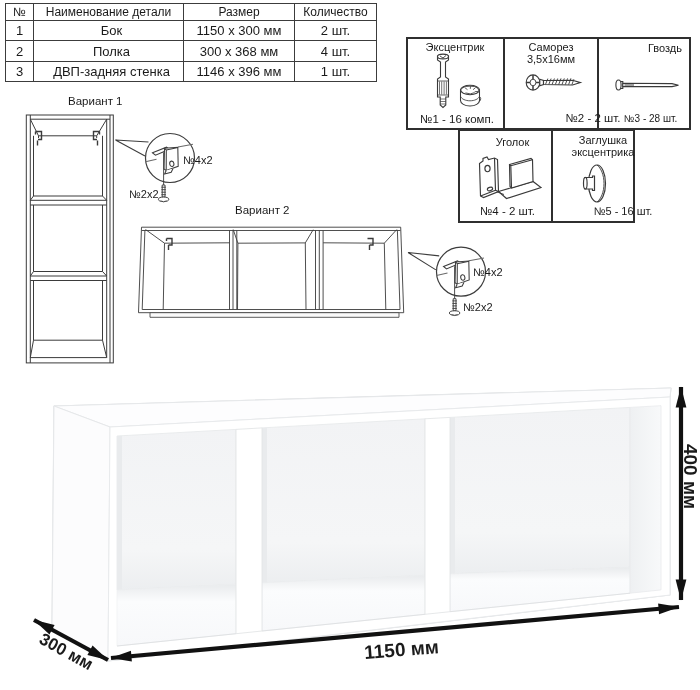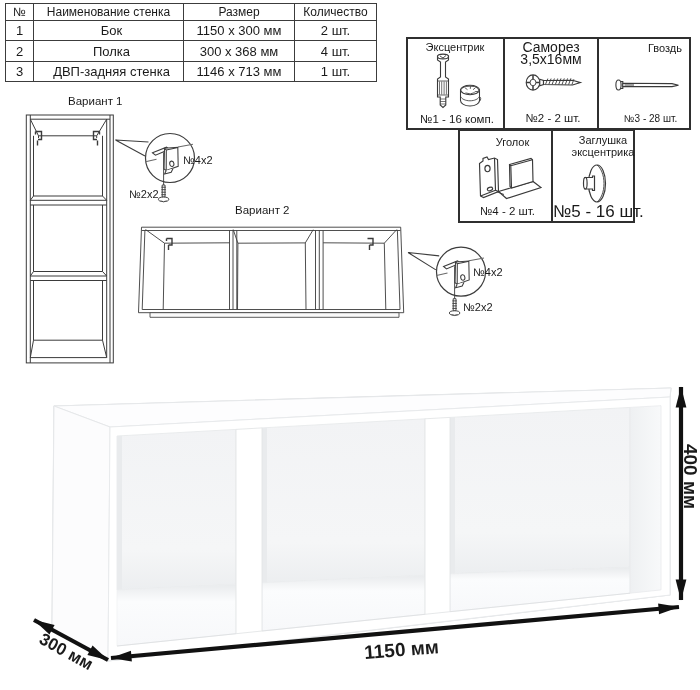--- a/index.html
+++ b/index.html
@@ -24,71 +24,71 @@
   <table class="parts">
     <colgroup>
         <col style="width:28px">
         <col style="width:150px">
         <col style="width:111px">
         <col style="width:82px">
       </colgroup>
     <tbody>
         <tr style="height:17px">
           <th>№</th>
-          <th>Наименование стенка</th>
+          <th>Наименование детали</th>
           <th>Размер</th>
           <th>Количество</th>
         </tr>
     <tr style="height:20.4px">
           <td>1</td>
           <td class="nm">Бок</td>
           <td>1150 x 300 мм</td>
           <td>2 шт.</td>
         </tr>
     <tr style="height:20.4px">
           <td>2</td>
           <td class="nm">Полка</td>
           <td>300 x 368 мм</td>
           <td>4 шт.</td>
         </tr>
     <tr style="height:20.4px">
           <td>3</td>
           <td class="nm">ДВП-задняя стенка</td>
-          <td>1146 x 713 мм</td>
+          <td>1146 x 396 мм</td>
           <td>1 шт.</td>
         </tr>
   </tbody>
     </table>
 
   <div class="hwbox" style="left:406px;top:37px;width:285px;height:93px;"></div>
   <div class="hwdiv" style="left:503px;top:37px;width:2px;height:93px;"></div>
   <div class="hwdiv" style="left:597px;top:37px;width:2px;height:93px;"></div>
 
   <div class="hwbox" style="left:458px;top:129px;width:177px;height:94px;"></div>
   <div class="hwdiv" style="left:551px;top:129px;width:2px;height:94px;"></div>
 
   <div class="lbl c" style="left:408px;top:42px;width:94px;font-size:11px;">Эксцентрик</div>
 
   <div class="lbl c" style="left:408px;top:114px;width:98px;font-size:11.5px;">№1 - 16 комп.</div>
 
-  <div class="lbl c" style="left:504px;top:42px;width:94px;font-size:14px;">Саморез<br>3,5х16мм</div>
-
-  <div class="lbl c" style="left:506px;top:113px;width:94px;font-size:11.5px;">№2 - 2 шт.</div>
+  <div class="lbl c" style="left:504px;top:42px;width:94px;font-size:11px;">Саморез<br>3,5х16мм</div>
+
+  <div class="lbl c" style="left:506px;top:113px;width:94px;font-size:11.5px;padding-left:40px;">№2 - 2 шт.</div>
 
   <div class="lbl c" style="left:626px;top:43px;width:78px;font-size:11px;">Гвоздь</div>
 
   <div class="lbl c" style="left:604px;top:113px;width:93px;font-size:10px;">№3 - 28 шт.</div>
 
   <div class="lbl c" style="left:459px;top:137px;width:107px;font-size:11px;">Уголок</div>
 
   <div class="lbl c" style="left:461px;top:206px;width:93px;font-size:11.5px;">№4 - 2 шт.</div>
 
   <div class="lbl c" style="left:553px;top:135px;width:100px;font-size:11px;">Заглушка<br>эксцентрика</div>
 
-  <div class="lbl c" style="left:553px;top:206px;width:82px;font-size:17px;">№5 - 16 шт.</div>
+  <div class="lbl c" style="left:553px;top:206px;width:82px;font-size:11px;padding-left:29px;">№5 - 16 шт.</div>
 
   <div class="lbl" style="left:39px;top:96px;font-size:11.5px;padding-left:29px;">Вариант 1</div>
 
   <div class="lbl" style="left:235px;top:205px;font-size:11.5px;">Вариант 2</div>
 
   <div class="lbl" style="left:183px;top:154.5px;font-size:11px;">№4х2</div>
 
   <div class="lbl" style="left:129px;top:188.5px;font-size:11px;">№2х2</div>
 
   <div class="lbl" style="left:473px;top:267px;font-size:11px;">№4х2</div>

